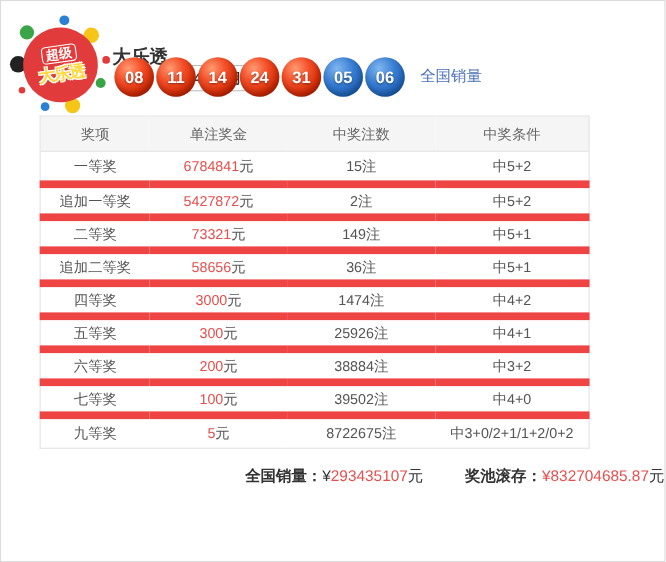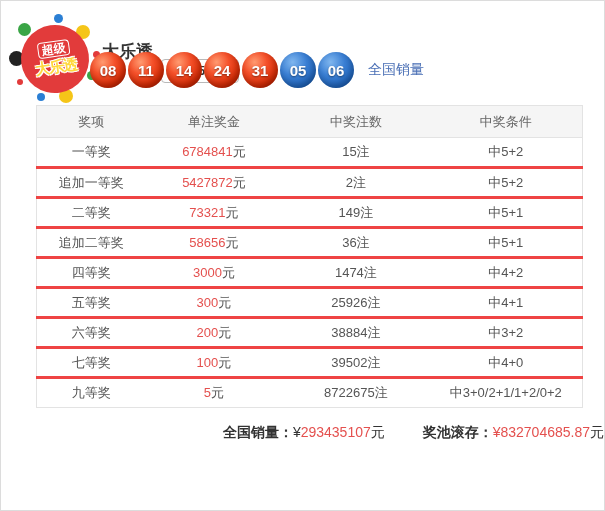--- a/index.html
+++ b/index.html
@@ -39,43 +39,43 @@
   .title-row { position:absolute; left:101px; top:18px; display:flex; align-items:center; }
   .game-title { font-size:17px; font-weight:bold; color:#333; }
   .issue-select {
     margin-left:8px; display:flex; align-items:center; gap:5px;
     border:1px solid #b9b9b9; border-radius:4px; padding:2px 7px;
     font-size:13px; font-weight:bold; color:#333; background:#fff; cursor:pointer; height:24px;margin-top:40px;
   }
   .issue-caret { font-size:10px; color:#444; transform:scaleY(0.8); }
   .draw-time { margin-left:14px; font-size:13px; color:#9a9a9a; }
 
-  .balls-row { position:absolute; left:89px; top:51px; display:flex; align-items:center; }
+  .balls-row { position:absolute; left:103px; top:51px; display:flex; align-items:center; }
   .ball {
     width:36px; height:36px; border-radius:50%; margin-right:2px;
     display:flex; align-items:center; justify-content:center;
     color:#fff; font-size:15px; font-weight:bold;
     text-shadow:0 1px 2px rgba(0,0,0,0.45);
     box-shadow:inset -2px -4px 6px rgba(0,0,0,0.25);
   }
   .ball.red  { background:radial-gradient(circle at 35% 28%, #ff9a70 0%, #f4502a 35%, #d92b04 70%, #a81800 100%); }
   .ball.blue { background:radial-gradient(circle at 35% 28%, #7fb6ee 0%, #3a7fd4 40%, #1f66c0 75%, #10478f 100%); }
   .history-link { margin-left:12px; font-size:14px; color:#4a6fb5; text-decoration:none; cursor:pointer; }
 
   
   .prize-table {
-    margin:0 35px; width:547px; border-collapse:collapse;
+    margin:0 35px; width:500px; border-collapse:collapse;
     border:1px solid #e3e3e3; font-size:13px;
   }
   .prize-table th {
     height:32px; background:#f5f5f5; color:#666; font-weight:normal;
     border-bottom:1px solid #e3e3e3; text-align:center;
   }
   .prize-table td { height:30px; text-align:center; color:#555;margin-top:28px; }
-  .prize-table tbody tr + tr td { border-top:3px solid #ef4444; }
+  .prize-table tbody tr + tr td { border-top:7px solid #ef4444; }
   .col-name { width:20%; } .col-prize { width:25%; } .col-count { width:27%; } .col-cond { width:28%; }
   .red-val { color:#e4504e; }
 
   
   .footer {
     margin-top:16px; text-align:right; font-size:14px; color:#333;
   }
   .footer .label { font-weight:bold; color:#333; }
   .footer .red-val { color:#e4504e; }
   .footer .group + .group { margin-left:34px; }

